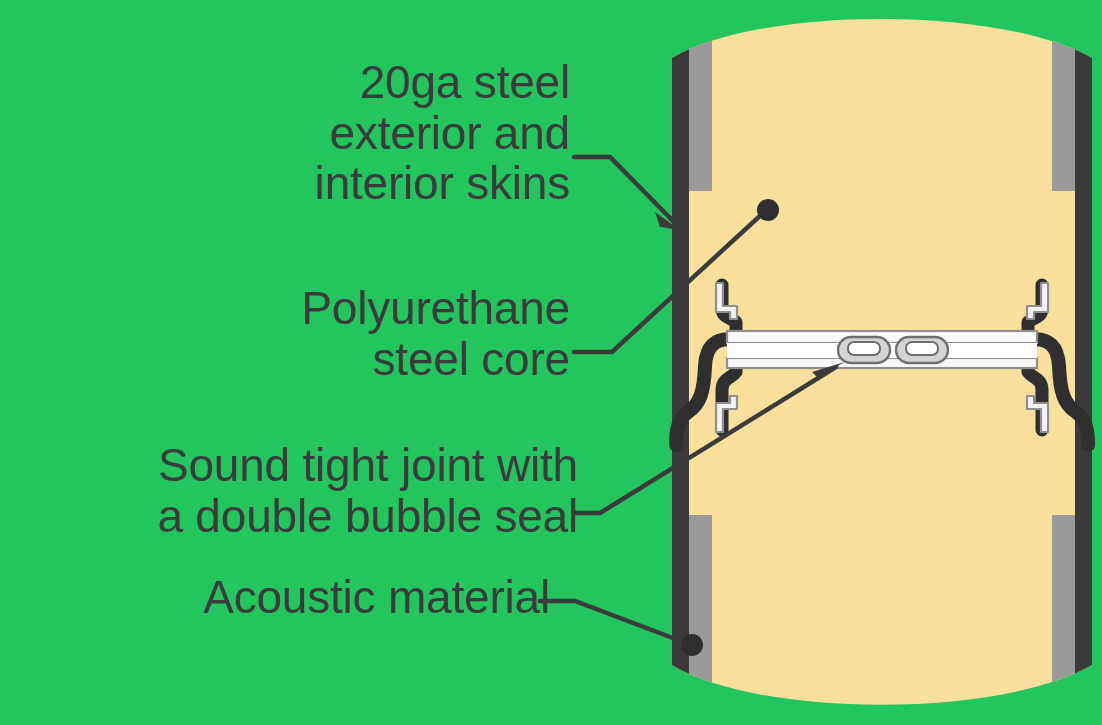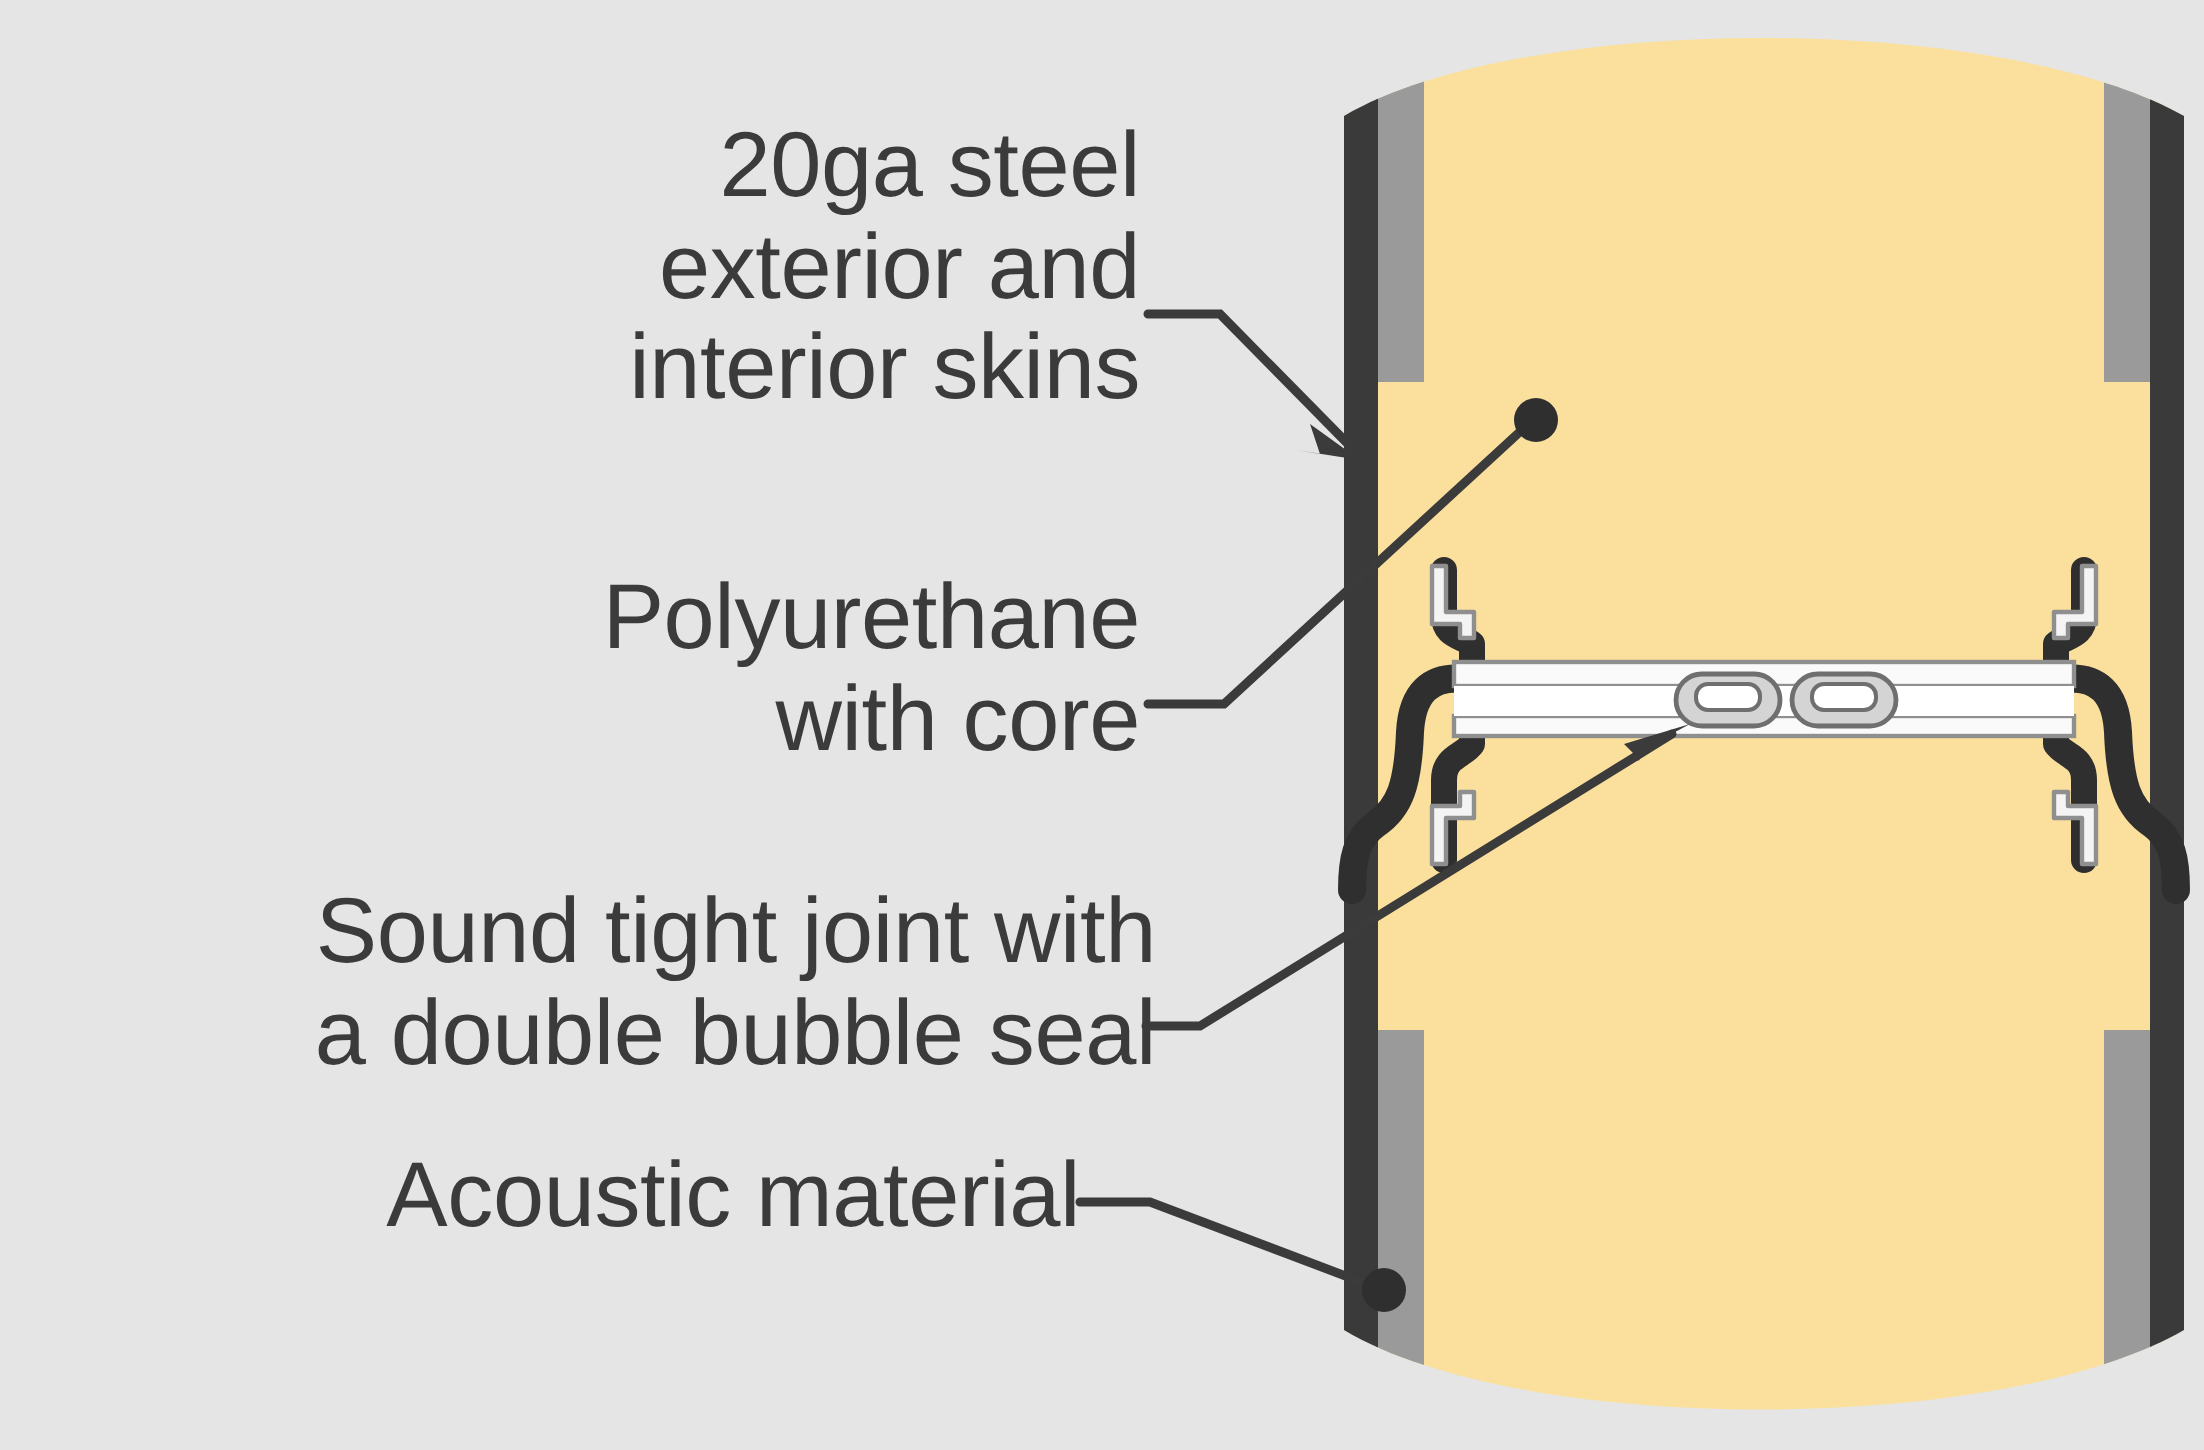--- a/index.html
+++ b/index.html
@@ -8,21 +8,21 @@
     padding: 0;
     background: #ffffff;
   }
   body {
     font-family: "Liberation Sans", sans-serif;
   }
   #stage {
     position: relative;
     width: 1102px;
     height: 725px;
-    background: #e5e5e5;
+    background: #22c55e;
     overflow: hidden;
   }
   #diagram {
     position: absolute;
     left: 0;
     top: 0;
     width: 1102px;
     height: 725px;
   }
   .callout {
@@ -30,21 +30,21 @@
     color: #3b3b3b;
     font-size: 46px;
     line-height: 1.10;
     letter-spacing: -0.2px;
     white-space: pre-line;
     text-align: right;
   }
   #label-steel   { left: 190px; top: 57px;  width: 380px; }
   #label-foam    { left: 150px; top: 283px; width: 420px; }
   #label-joint   { left:  48px; top: 440px; width: 530px; }
-  #label-acoust  { left:  50px; top: 572px; width: 490px; }
+  #label-acoust  { left:  60px; top: 572px; width: 490px; }
 </style>
 </head>
 <body>
 
 <div id="stage">
 
   <svg id="diagram" viewBox="0 0 1102 725">
 
     <defs>
 
@@ -158,20 +158,20 @@
       <path d="M 540,601 L 575,601 L 686,643"></path>
       <circle cx="692" cy="645" r="11" fill="#2f2f2f" stroke="none"></circle>
     </g>
   </svg>
 
   <div class="callout" id="label-steel">20ga steel
 exterior and
 interior skins</div>
 
   <div class="callout" id="label-foam">Polyurethane
-with core</div>
+steel core</div>
 
   <div class="callout" id="label-joint">Sound tight joint with
 a double bubble seal</div>
 
   <div class="callout" id="label-acoust">Acoustic material</div>
 
 </div>
 
 </body></html>

